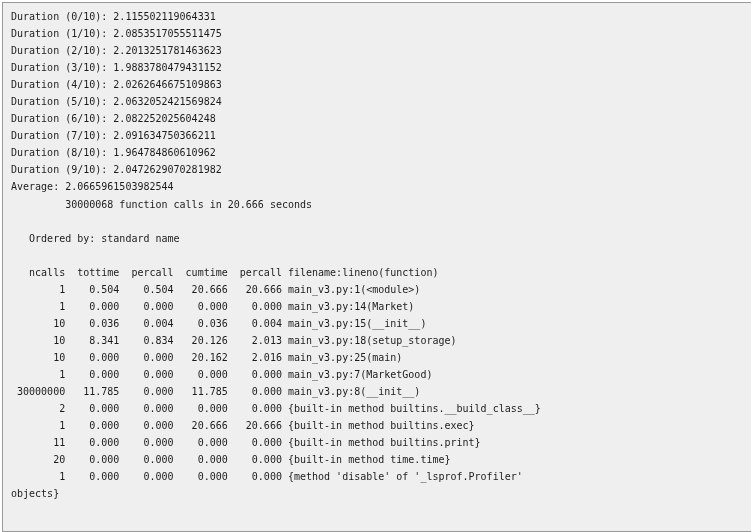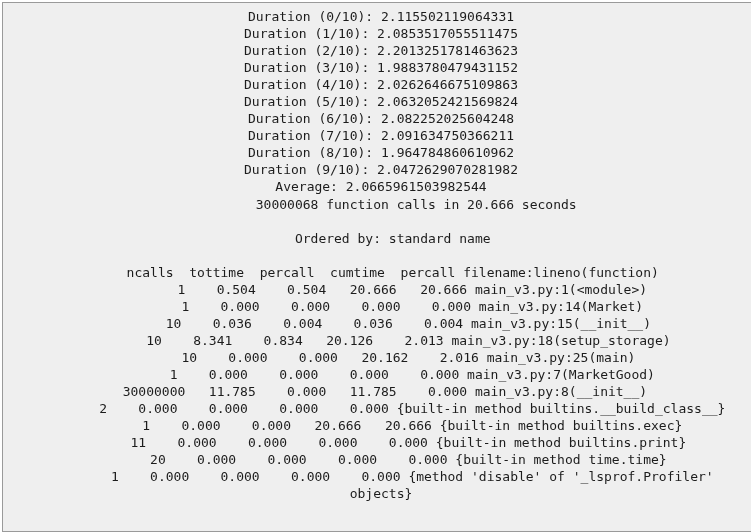--- a/index.html
+++ b/index.html
@@ -30,26 +30,25 @@
   }
 
   #console-output {
     position: absolute;
     left: 8px;
     top: 5px;
     right: 0;
     margin: 0;
     padding: 0;
     font-family: "DejaVu Sans Mono", "Liberation Mono", monospace;
-    font-size: 13px;
+    font-size: 10px;
     line-height: 17.05px;
     color: #1c1c1c;
     white-space: pre;
     letter-spacing: 0px;
-    text-align: center;
   }
 
   .console-line {
     white-space: pre;
     min-height: 17.05px;
   }
 </style>
 </head>
 <body>
 

